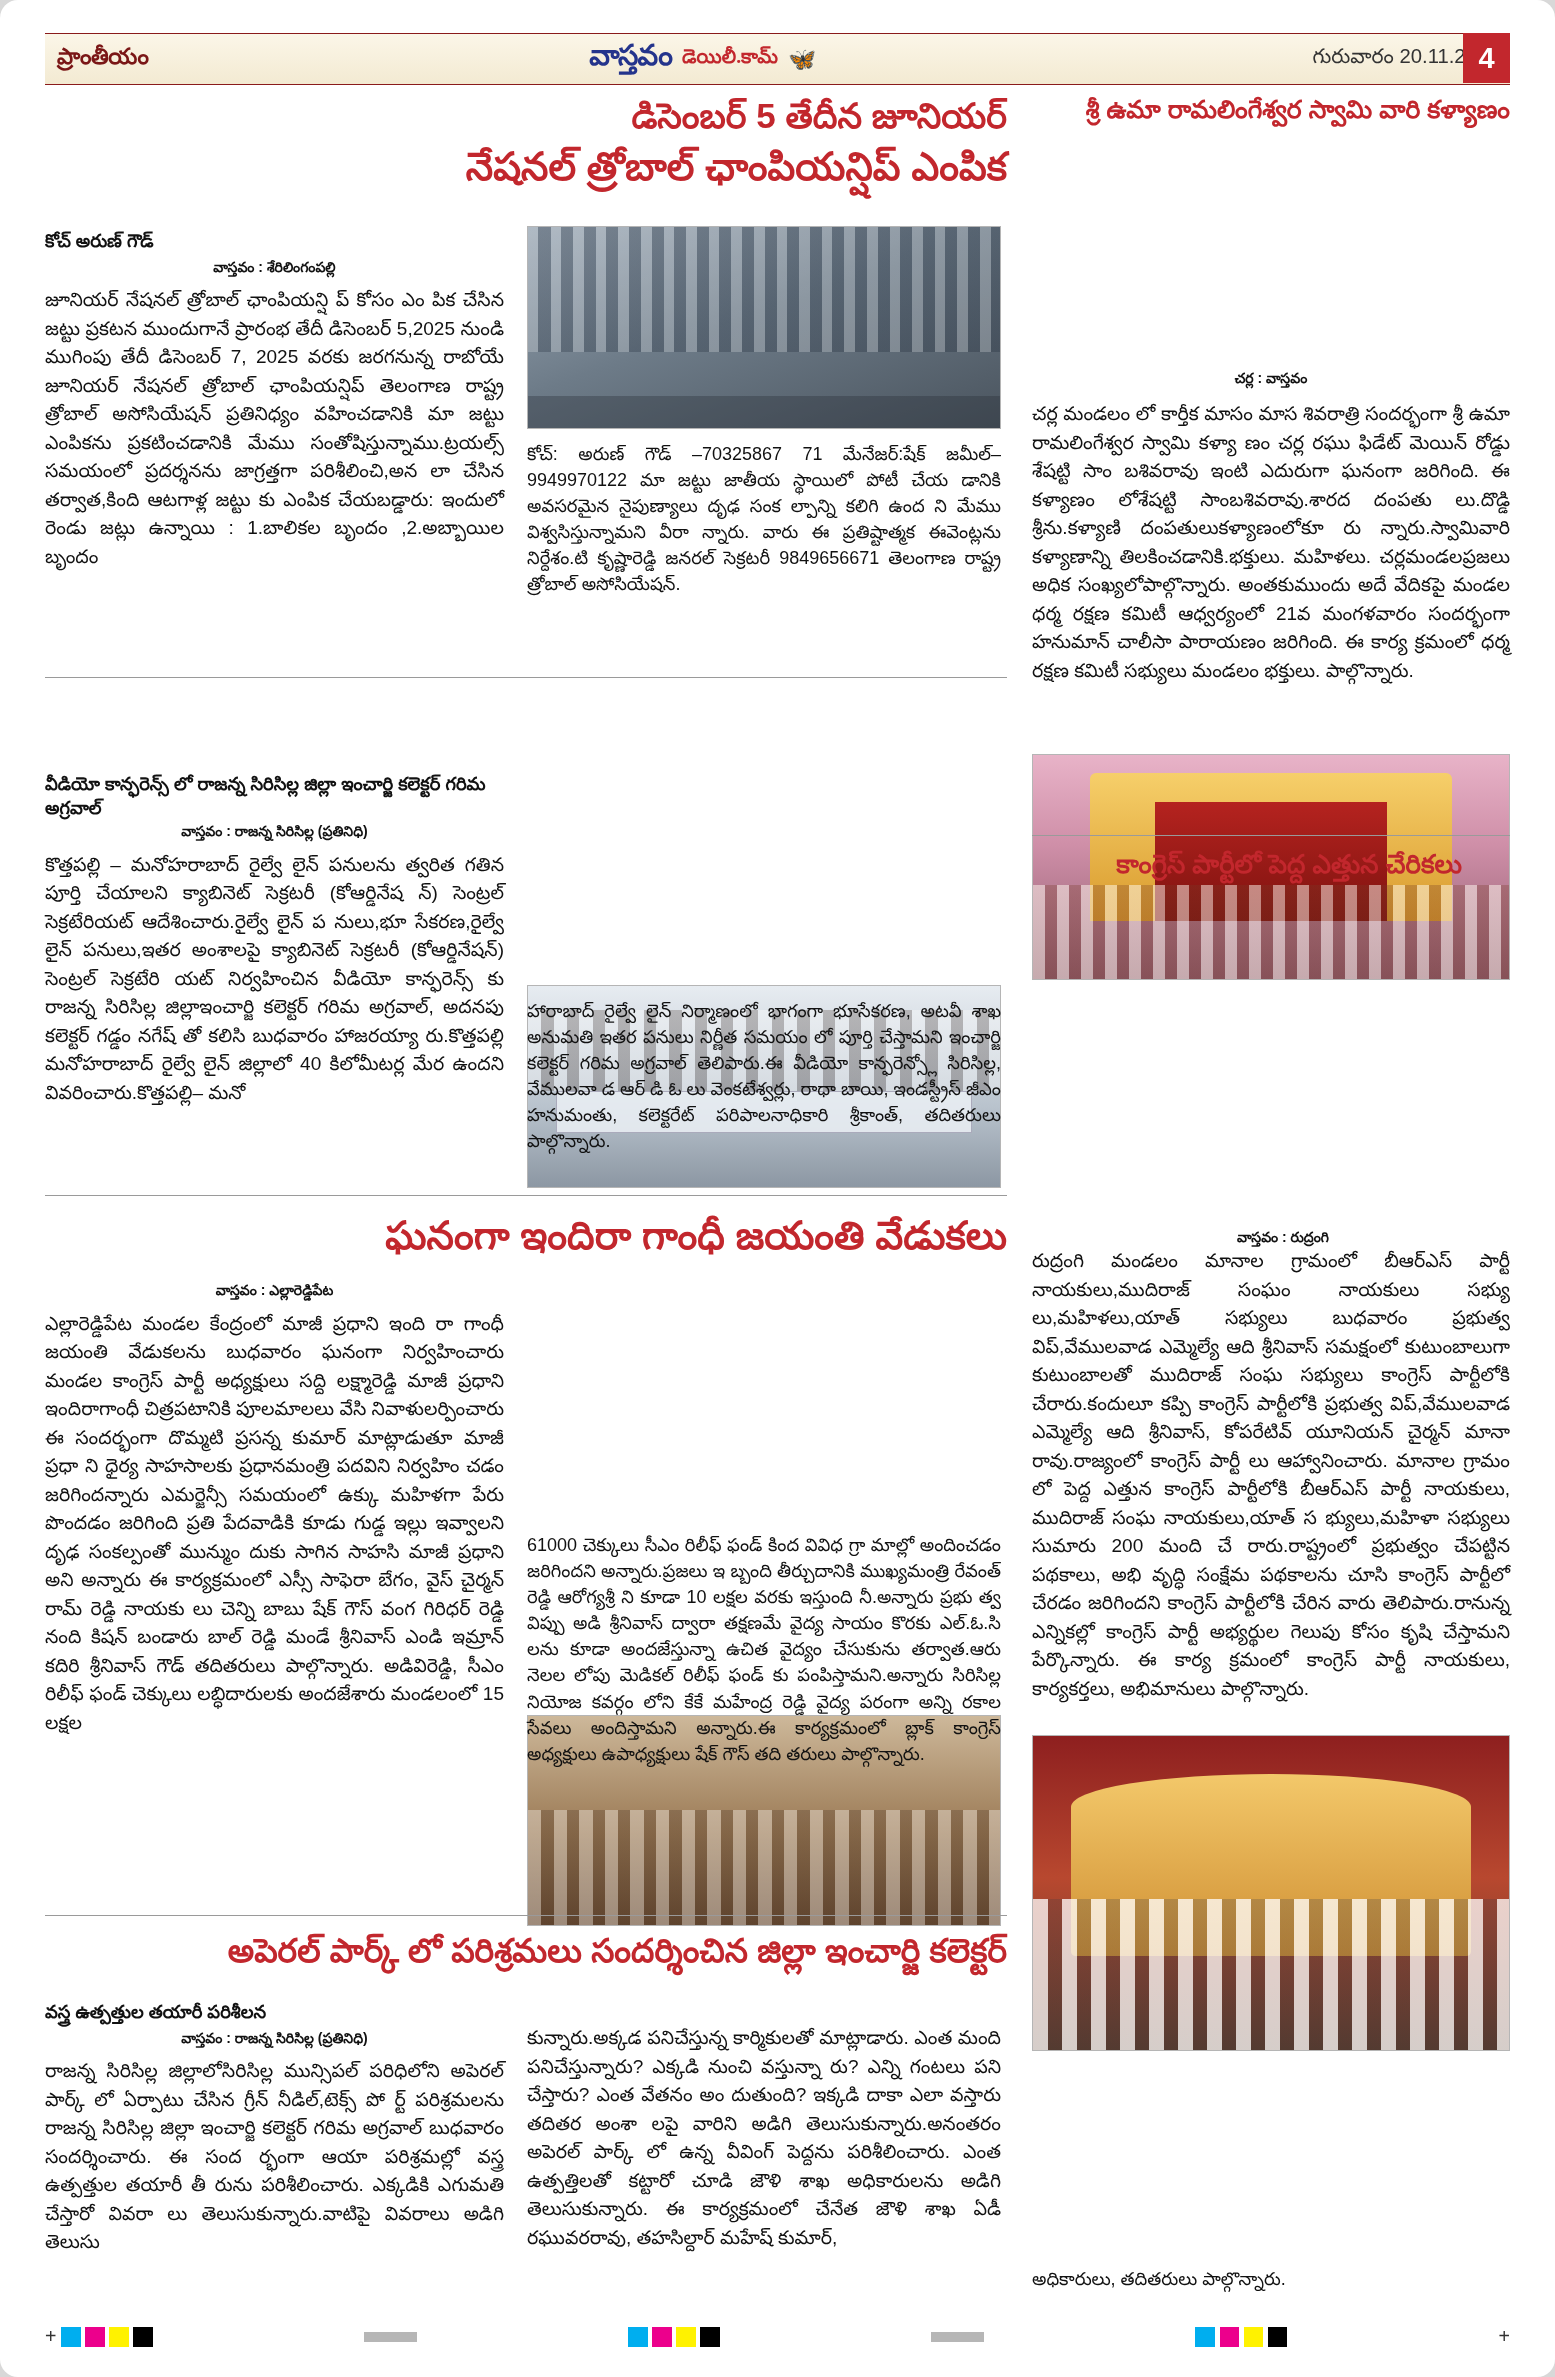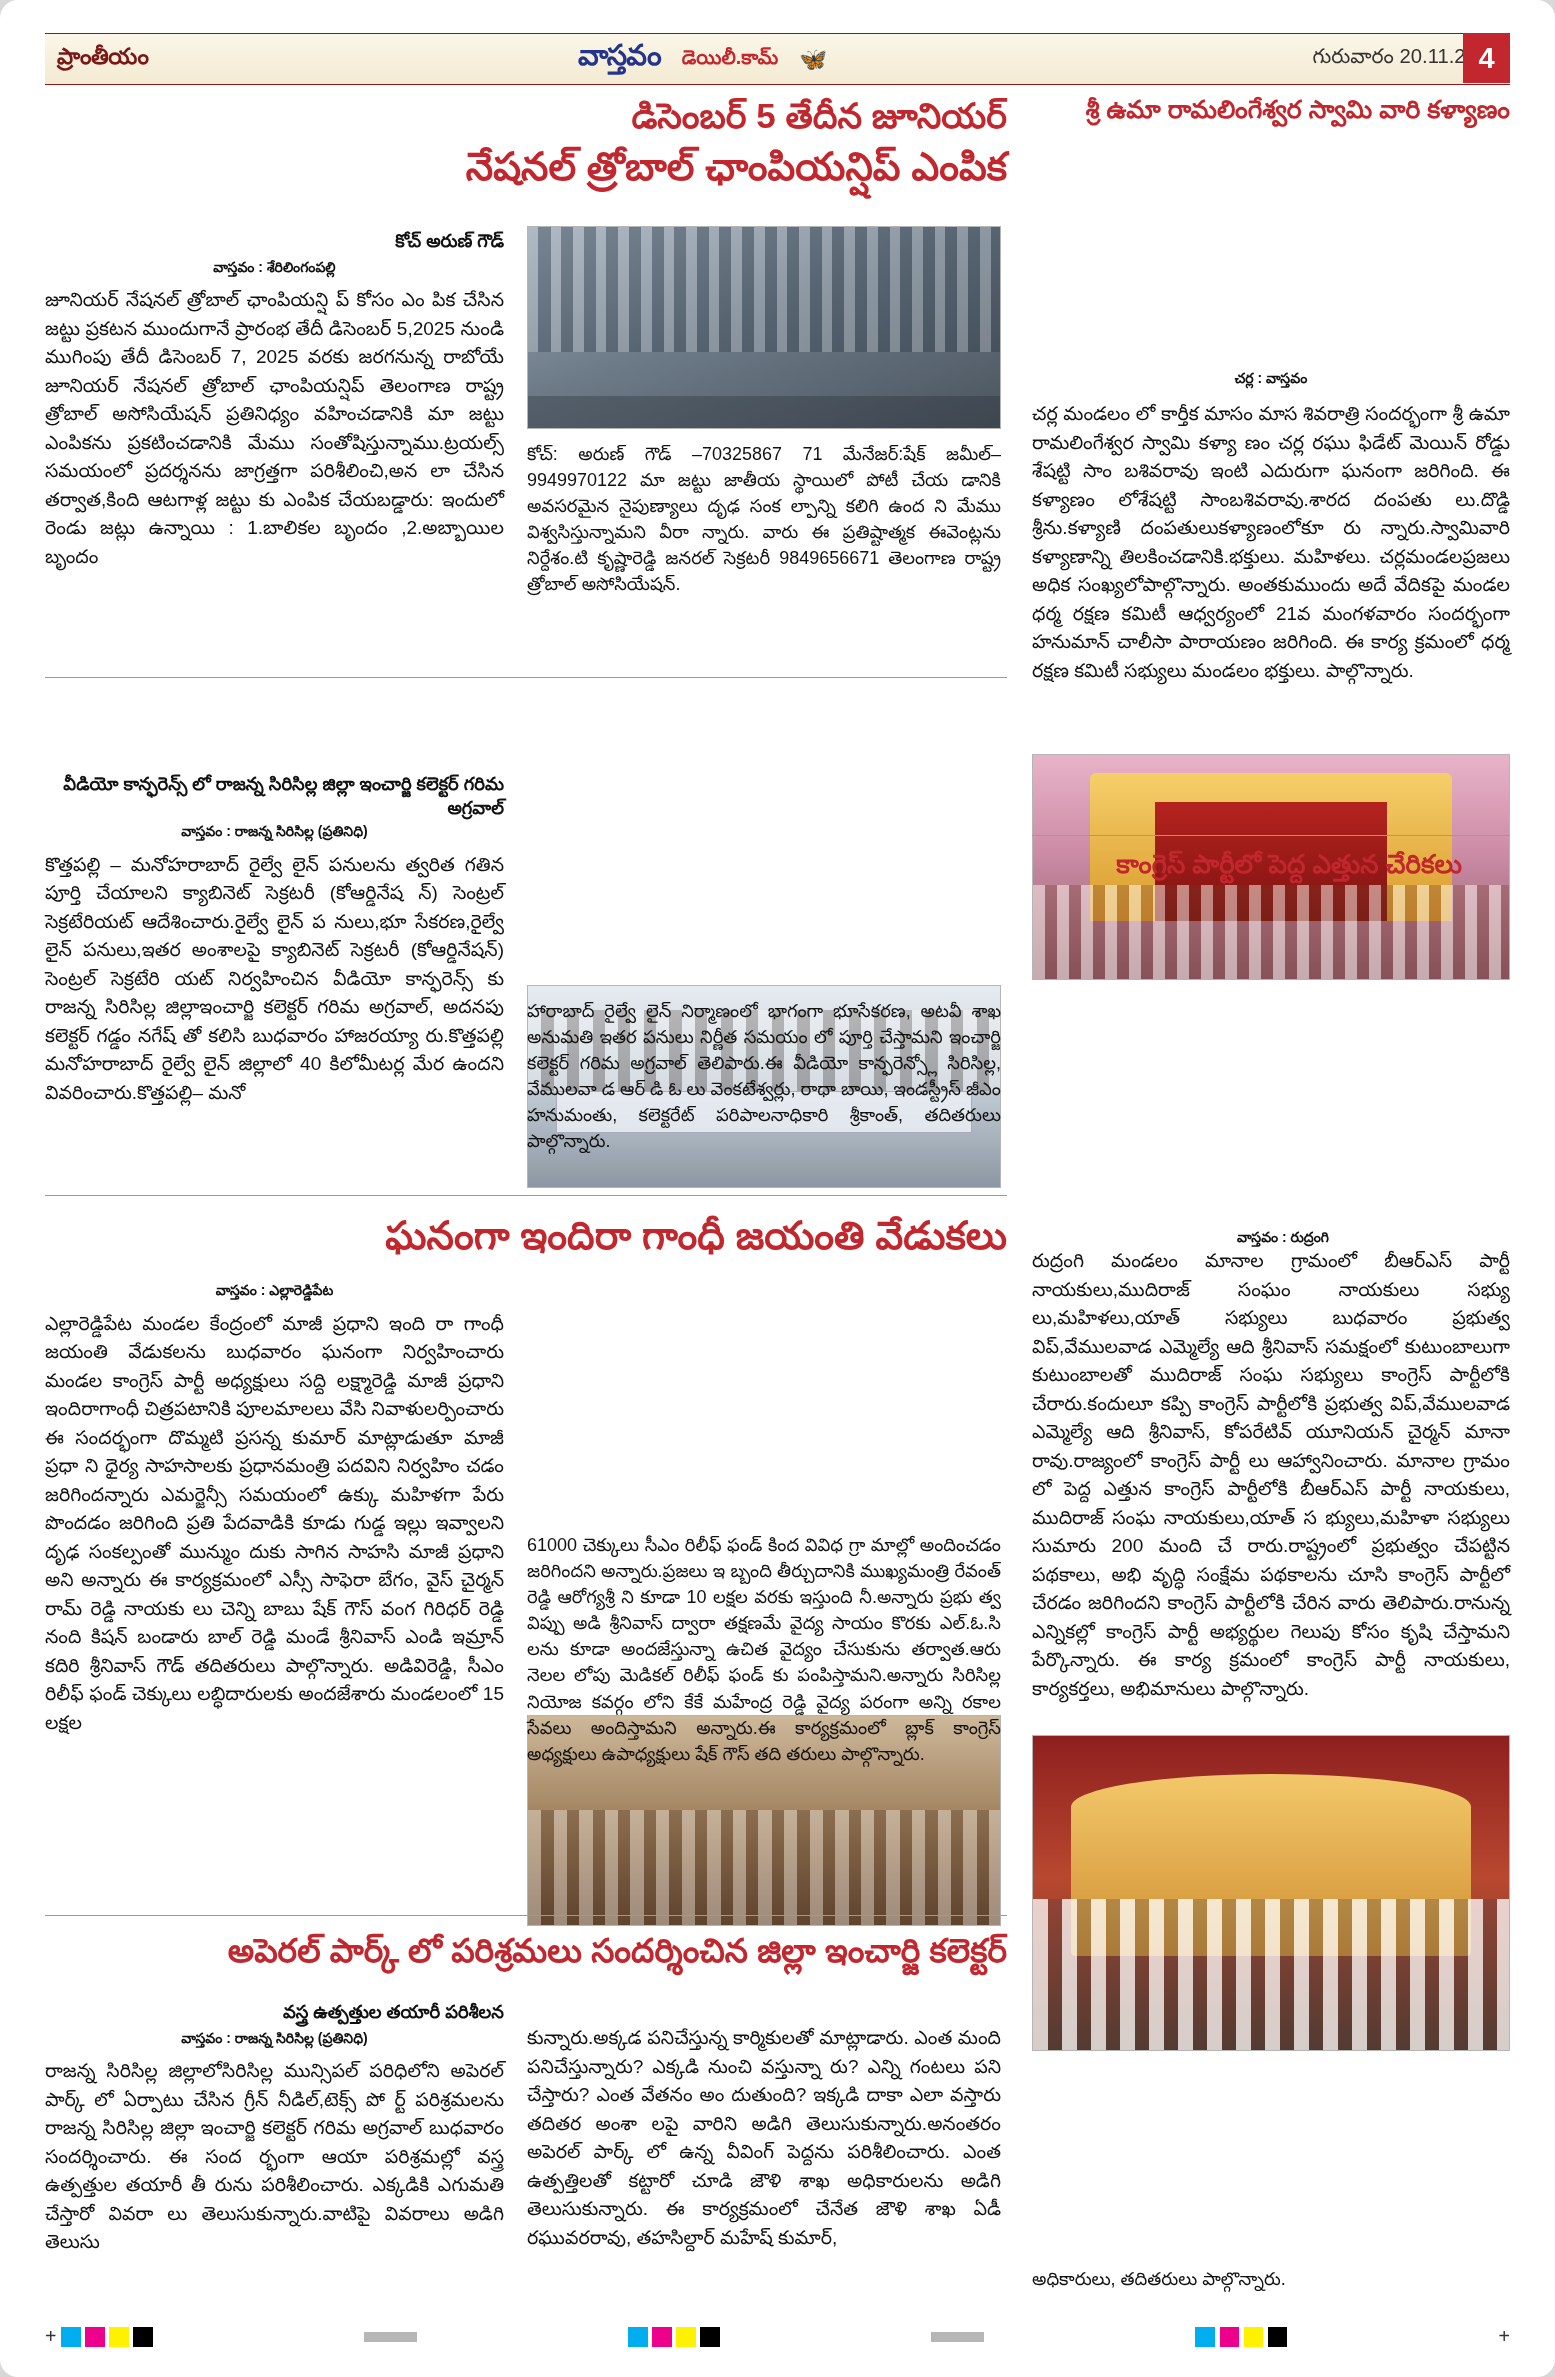--- a/index.html
+++ b/index.html
@@ -13,41 +13,41 @@
     position:absolute;left:45px;top:33px;width:1465px;height:50px;
     background:linear-gradient(#fbf6e8,#f3ead2);
     border-top:1.5px solid #8a1b1b;border-bottom:1.5px solid #8a1b1b;
     display:flex;align-items:center;
   }
   .mast-left{
     width:173px;font-size:22.6px;color:#7a1616;font-weight:bold;
     padding-left:12px;letter-spacing:-0.4px;
   }
   .mast-center{
-    flex:1;display:flex;align-items:center;justify-content:center;gap:21px;
+    flex:1;display:flex;align-items:center;justify-content:center;gap:10px;font-family:Liberation Serif, serif;
   }
   .mast-title{font-size:29px;color:#24348c;font-weight:bold;letter-spacing:-0.8px;}
   .mast-sub{font-size:19.6px;color:#c2272d;font-weight:bold;}
   .mast-bird{font-size:22.6px;color:#2c6e2c;}
   .mast-right{
     width:324px;text-align:right;padding-right:10.5px;font-size:20.3px;color:#333;
   }
   .page-num{
     position:absolute;right:45px;top:33px;width:47px;height:50px;background:#c2272d;
     color:#fff;font-size:29px;font-weight:bold;display:flex;align-items:center;justify-content:center;
   }
   
   .col{position:absolute;box-sizing:border-box;}
   .headline{
     color:#c2272d;font-weight:bold;text-align:right;line-height:1.18;
   }
   .h-big{font-size:39px;}
   .h-med{font-size:35px;}
   .byline{
-    text-align:right;font-size:18px;font-weight:bold;color:#111;margin:7.5px 0 3px;
+    text-align:left;font-size:18px;font-weight:bold;color:#111;margin:7.5px 0 3px;
   }
   .dateline{
     text-align:center;font-size:14px;font-weight:bold;color:#111;margin:3px 0 7.5px;
   }
   .body{
     font-size:19px;line-height:1.5;color:#111;text-align:justify;
     text-justify:inter-word;hyphens:auto;
   }
   .photo{
     background:#c9c9c9;position:relative;overflow:hidden;border:0.8px solid #b5b5b5;

